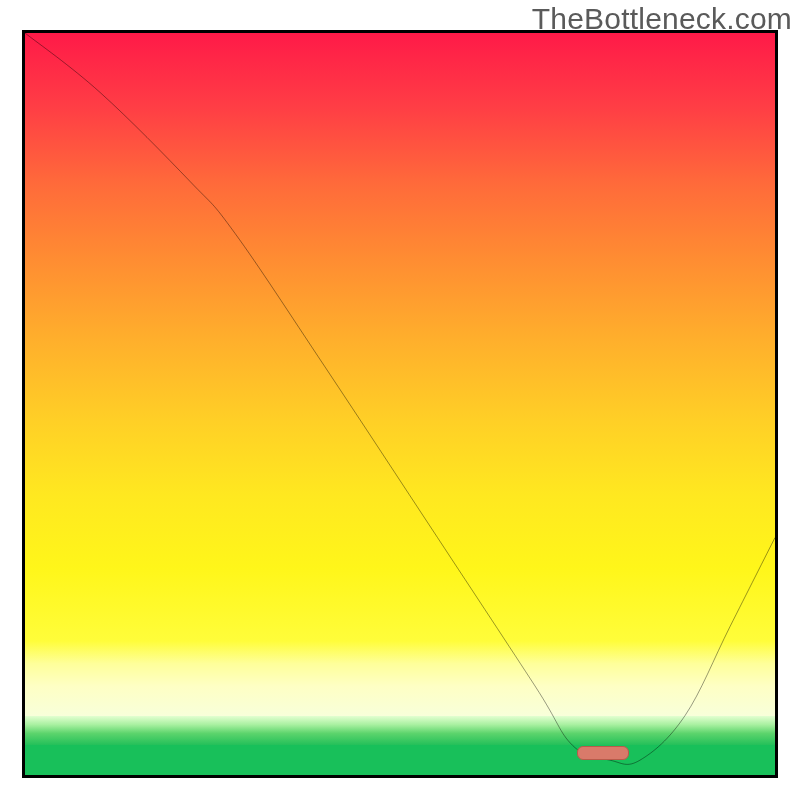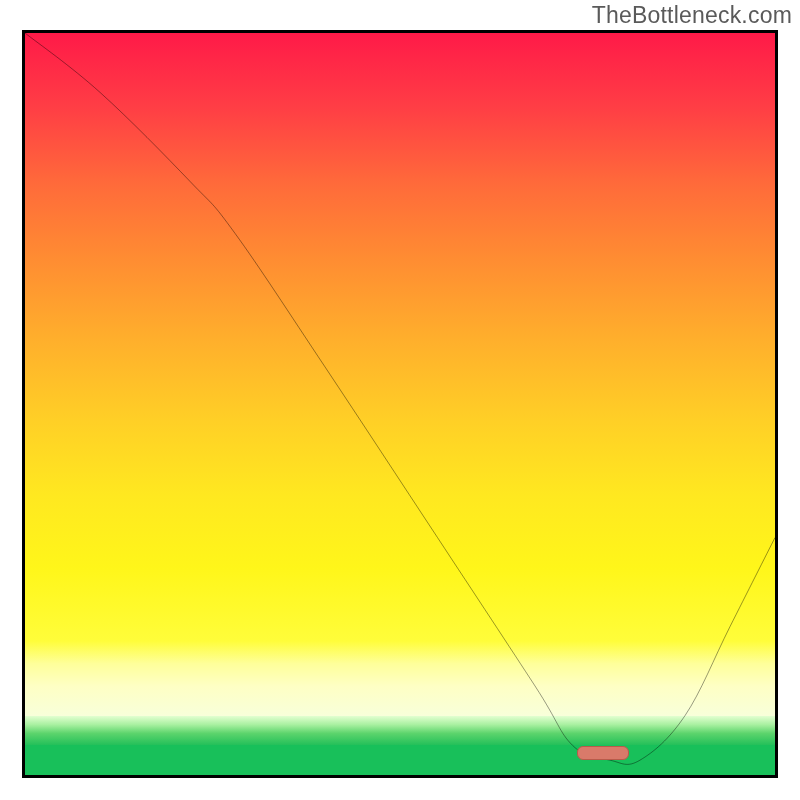--- a/index.html
+++ b/index.html
@@ -13,21 +13,21 @@
   }
   .stage {
     position: relative;
     width: 800px;
     height: 800px;
   }
   .watermark {
     position: absolute;
     top: 2px;
     right: 8px;
-    font-size: 23px;
+    font-size: 30px;
     font-weight: 500;
     color: #5a5a5a;
     letter-spacing: 0.2px;
   }
   .chart-box {
     position: absolute;
     left: 22px;
     top: 30px;
     width: 756px;
     height: 748px;

